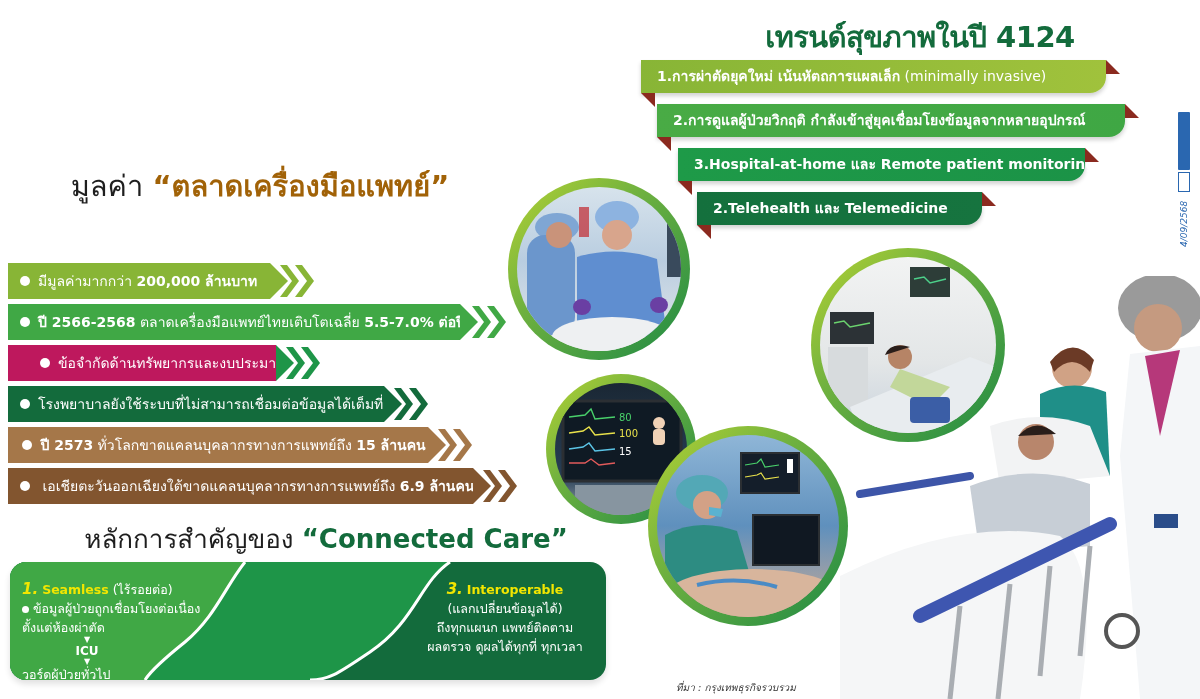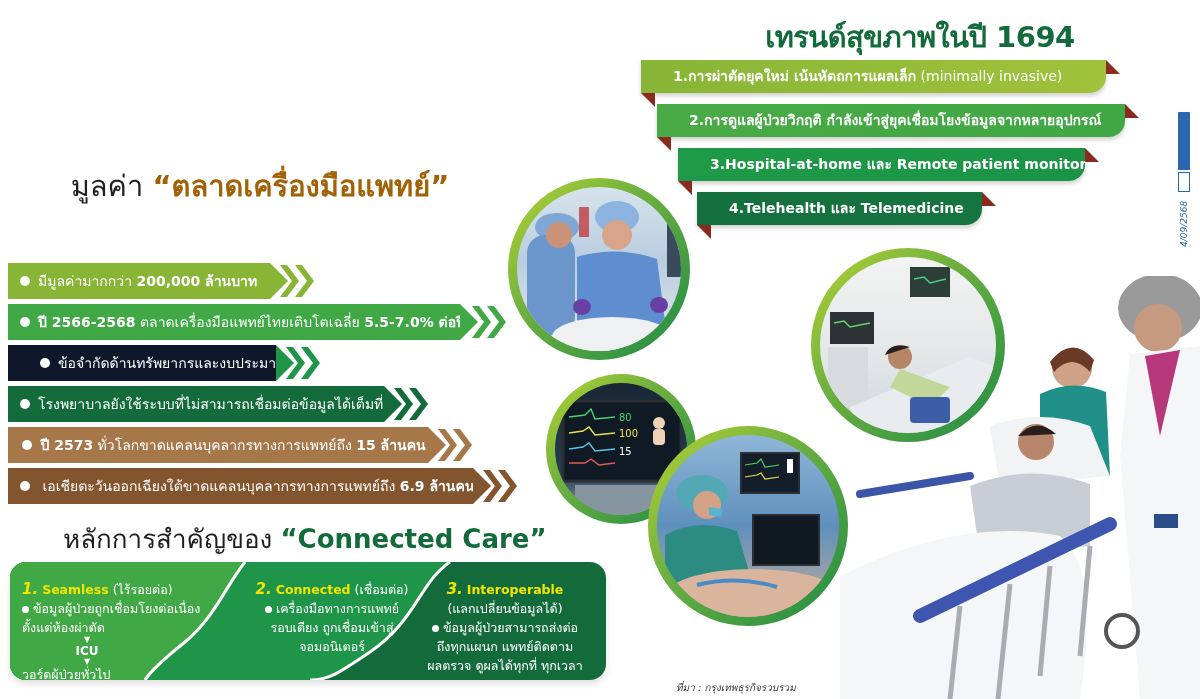--- a/index.html
+++ b/index.html
@@ -6,21 +6,21 @@
   html, body { width: 1200px; height: 699px; overflow: hidden; background: #ffffff; }
   body { position: relative; font-family: "DejaVu Sans", "Liberation Sans", sans-serif; color: #222; }
 
   
   .trend-title {
     position: absolute; left: 740px; top: 14px; width: 360px; text-align: center;
     font-size: 29px; font-weight: bold; color: #136b3c; letter-spacing: -0.5px;
   }
   .ribbon {
     position: absolute; height: 33px; color: #fff; font-weight: bold;
-    font-size: 14px; line-height: 33px; padding-left: 32px;
+    font-size: 14px; line-height: 33px; padding-left: 16px;
     border-radius: 0 0 16px 0; box-shadow: 0 3px 4px rgba(0,0,0,0.18);
     white-space: nowrap;
   }
   .ribbon .normal { font-weight: normal; }
   .ribbon .fold-left {
     position: absolute; left: 0; bottom: -14px; width: 0; height: 0;
     border-top: 14px solid #8b2a1f; border-left: 14px solid transparent;
   }
   .ribbon .fold-right {
     position: absolute; right: -14px; top: 0; width: 0; height: 0;
@@ -66,28 +66,28 @@
   .bar b { font-weight: bold; }
   .bar .tip {
     position: absolute; right: -18px; top: 0; width: 0; height: 0;
     border-top: 18px solid transparent; border-bottom: 18px solid transparent; border-left: 18px solid;
   }
   .chev {
     position: absolute; top: 0; width: 40px; height: 36px;
   }
   .b1 { top: 263px; width: 262px; background: #88b536; }
   .b2 { top: 304px; width: 452px; background: #40a845; }
-  .b3 { top: 345px; width: 268px; background: #0f172a; padding-left: 32px; }
+  .b3 { top: 345px; width: 268px; background: #be185d; padding-left: 32px; }
   .b4 { top: 386px; width: 376px; background: #136b3c; }
   .b5 { top: 427px; width: 420px; background: #a57749; text-align: center; }
   .b6 { top: 468px; width: 465px; background: #82552f; }
 
   
   .cc-title {
-    position: absolute; left: 63px; top: 518px; width: 500px; 
+    position: absolute; left: 76px; top: 518px; width: 500px; text-align: center;
     font-size: 26px; color: #1e1e1e; white-space: nowrap;
   }
   .cc-title .em { color: #136b3c; font-weight: bold; }
   .cc-box {
     position: absolute; left: 10px; top: 562px; width: 596px; height: 118px;
     border-radius: 16px; overflow: hidden; box-shadow: 0 4px 6px rgba(0,0,0,0.12);
   }
   .cc-box svg.bg { position: absolute; left: 0; top: 0; }
   .cc-col {
     position: absolute; top: 18px; color: #fff; font-size: 12.5px; line-height: 19px;
@@ -121,39 +121,39 @@
   .p3 .photo { background: linear-gradient(180deg,#1a2734 0%,#273e55 70%,#9aa7b1 100%); }
   .p4 { left: 648px; top: 426px; width: 200px; height: 200px; }
   .p4 .photo { background: linear-gradient(180deg,#8fb6d7 0%,#5f90bd 50%,#c9aa95 100%); }
 
   
   .scene { position: absolute; left: 840px; top: 276px; width: 360px; height: 423px; }
 </style>
 </head>
 <body>
 
-<div class="trend-title">เทรนด์สุขภาพในปี 1694</div>
+<div class="trend-title">เทรนด์สุขภาพในปี 4124</div>
 
 <div class="ribbon r1">
   <span>1.การผ่าตัดยุคใหม่ เน้นหัตถการแผลเล็ก</span><span class="normal"> (minimally invasive)</span>
   <span class="fold-left"></span>
   <span class="fold-right"></span>
 </div>
 <div class="ribbon r2">
   <span>2.การดูแลผู้ป่วยวิกฤติ กำลังเข้าสู่ยุคเชื่อมโยงข้อมูลจากหลายอุปกรณ์</span>
   <span class="fold-left"></span>
   <span class="fold-right"></span>
 </div>
 <div class="ribbon r3">
   <span>3.Hospital-at-home และ Remote patient monitoring</span>
   <span class="fold-left"></span>
   <span class="fold-right"></span>
 </div>
 <div class="ribbon r4">
-  <span>4.Telehealth และ Telemedicine</span>
+  <span>2.Telehealth และ Telemedicine</span>
   <span class="fold-left"></span>
   <span class="fold-right"></span>
 </div>
 
 <div class="side-stamp">
   <div class="badge"></div>
   <div class="badge2"></div>
   <div class="date">4/09/2568</div>
 </div>
 
@@ -224,31 +224,24 @@
     <div><span class="dot"></span><span>ข้อมูลผู้ป่วยถูกเชื่อมโยงต่อเนื่อง</span></div>
     <div>ตั้งแต่ห้องผ่าตัด</div>
     <div class="icu">
       <span class="ar">▼</span>
       <span>ICU</span>
       <span class="ar">▼</span>
     </div>
     <div>วอร์ดผู้ป่วยทั่วไป</div>
   </div>
 
-  <div class="cc-col c2">
-    <div><span class="num">2.</span> <span class="kw">Connected</span><span> (เชื่อมต่อ)</span></div>
-    <div><span class="dot"></span><span>เครื่องมือทางการแพทย์</span></div>
-    <div>รอบเตียง ถูกเชื่อมเข้าสู่</div>
-    <div>จอมอนิเตอร์</div>
-  </div>
 
   <div class="cc-col c3">
     <div><span class="num">3.</span> <span class="kw">Interoperable</span></div>
     <div>(แลกเปลี่ยนข้อมูลได้)</div>
-    <div><span class="dot"></span><span>ข้อมูลผู้ป่วยสามารถส่งต่อ</span></div>
     <div>ถึงทุกแผนก แพทย์ติดตาม</div>
     <div>ผลตรวจ ดูผลได้ทุกที่ ทุกเวลา</div>
   </div>
 </div>
 
 <div class="circle p1">
   <div class="photo">
     <svg width="164" height="164" viewBox="0 0 164 164">
       <rect x="150" y="30" width="20" height="60" fill="#394a5c"></rect>
       <ellipse cx="40" cy="40" rx="22" ry="14" fill="#7fa6d4"></ellipse>

